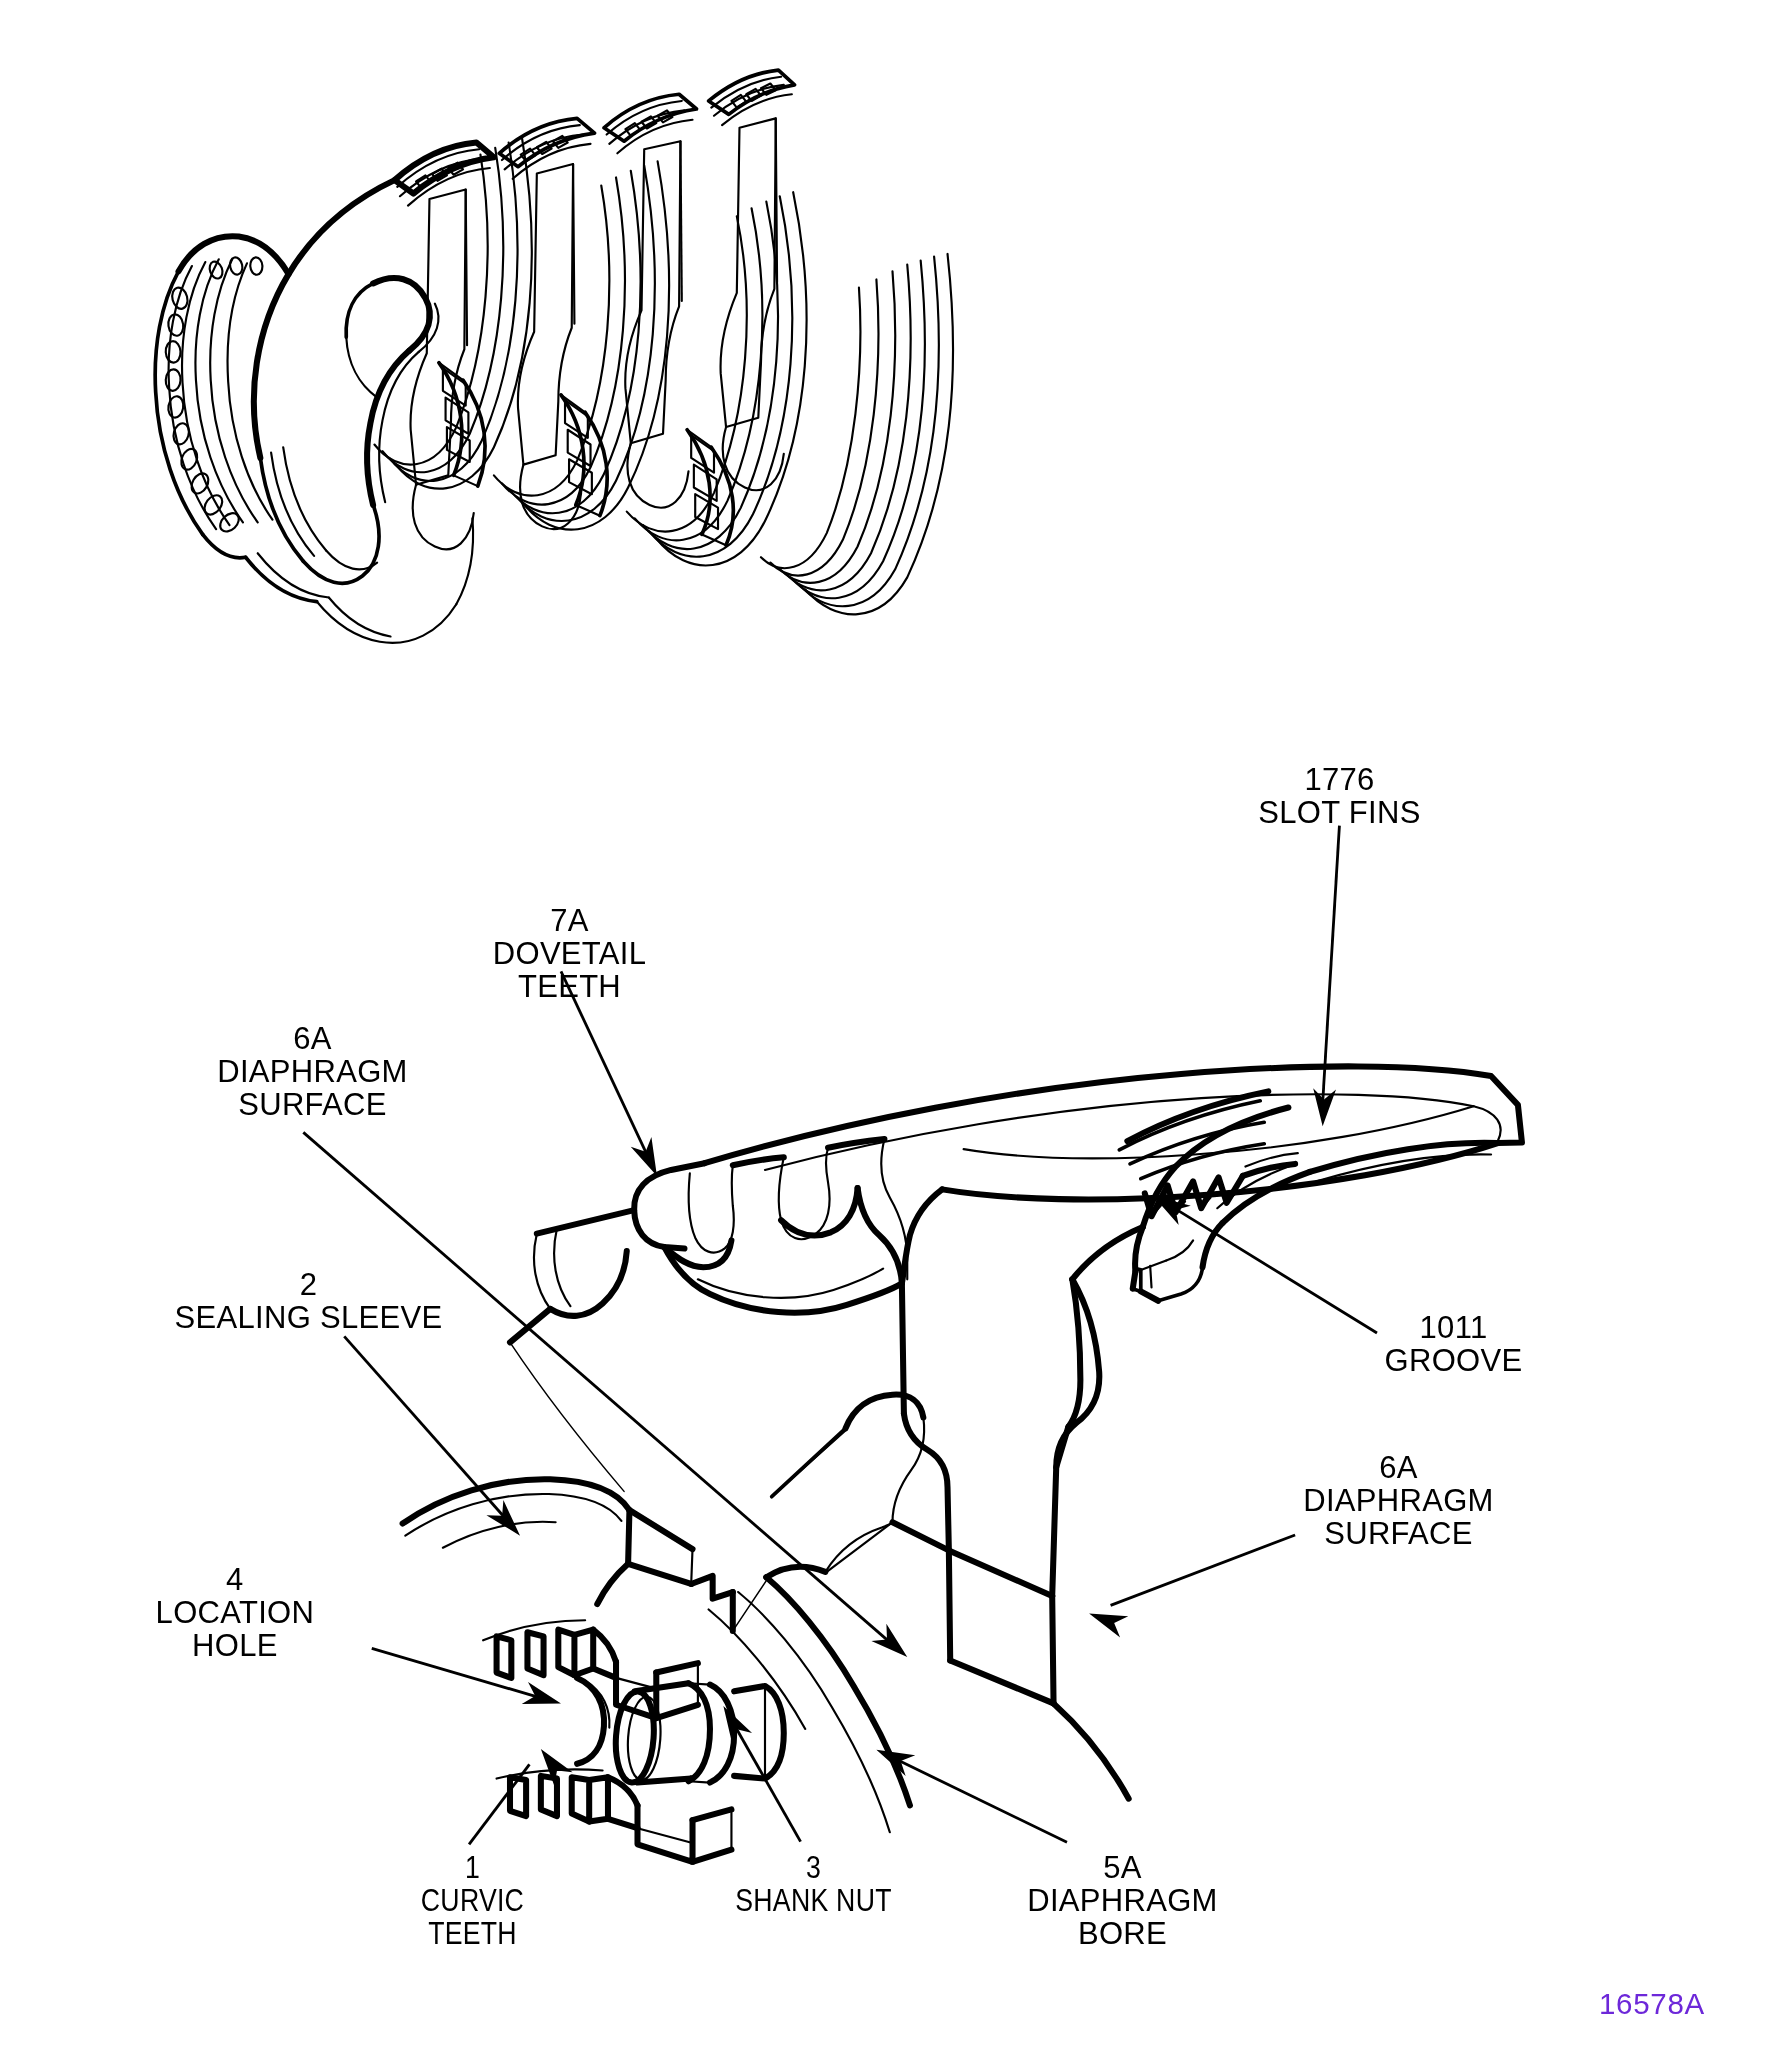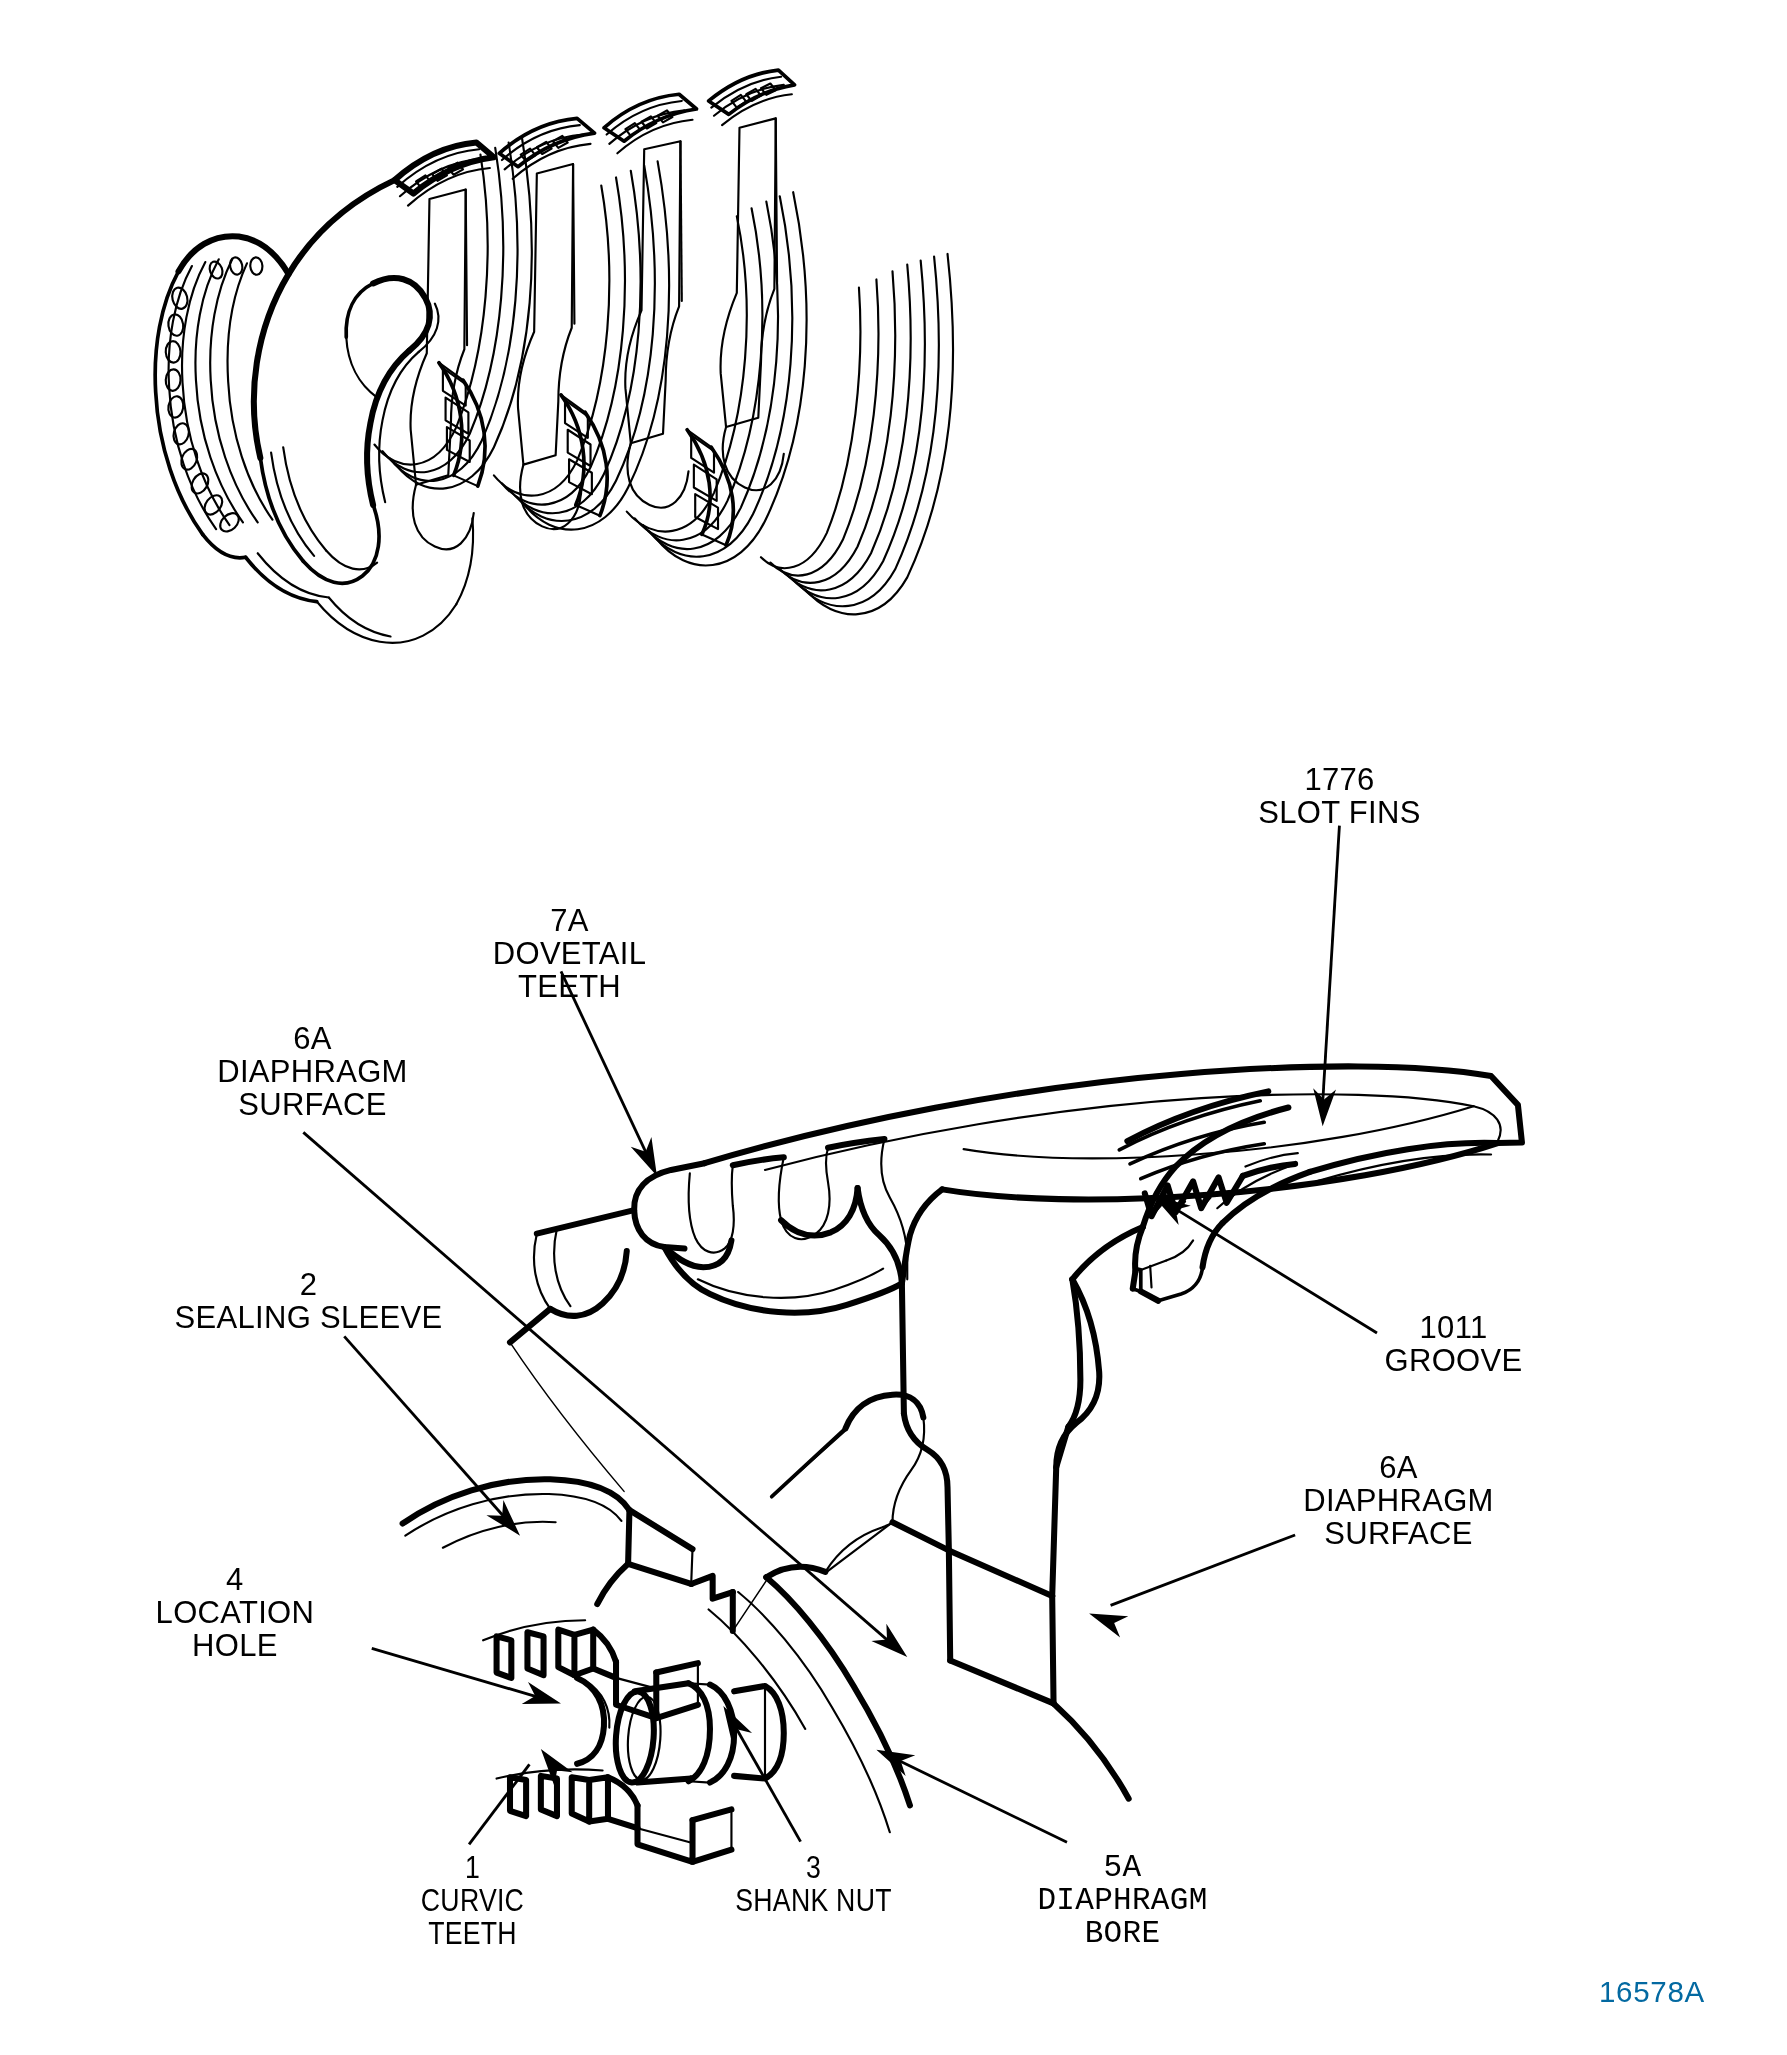--- a/index.html
+++ b/index.html
@@ -41,21 +41,22 @@
   .lbl-narrow {
     font-family: "Liberation Sans", sans-serif;
     font-size: 31px;
     transform: scaleX(0.86);
   }
   .figid {
     position: absolute;
     font-family: "Liberation Sans", sans-serif;
     font-size: 29.5px;
     letter-spacing: 0.7px;
-    color: #0369a1;
+    color: #6d28d9;
+    margin-top: 12px;
   }
 </style>
 </head>
 <body>
 
 <div id="page">
 
   <svg id="artwork" viewBox="0 0 2663 3063" xmlns="http://www.w3.org/2000/svg">
     <defs>
       <marker id="arrowFill" markerWidth="16" markerHeight="16" refX="13" refY="5.5" orient="auto" markerUnits="strokeWidth">
@@ -487,21 +488,21 @@
   </svg>
 
   <div id="labels">
       <div class="lbl lbl-wide" style="left: 1118px; top: 764px; width: 443px;"><div>1776</div><div>SLOT FINS</div></div>
       <div class="lbl lbl-wide" style="left: 348px; top: 905px; width: 443px;"><div>7A</div><div>DOVETAIL</div><div>TEETH</div></div>
       <div class="lbl lbl-wide" style="left: 91px; top: 1023px; width: 443px;"><div>6A</div><div>DIAPHRAGM</div><div>SURFACE</div></div>
       <div class="lbl lbl-wide" style="left: 87px; top: 1269px; width: 443px;"><div>2</div><div>SEALING SLEEVE</div></div>
       <div class="lbl lbl-wide" style="left: 13.4px; top: 1564px; width: 443px;"><div>4</div><div>LOCATION</div><div>HOLE</div></div>
       <div class="lbl lbl-narrow" style="left: 251px; top: 1852px; width: 443px;"><div>1</div><div>CURVIC</div><div>TEETH</div></div>
       <div class="lbl lbl-narrow" style="left: 592px; top: 1852px; width: 443px;"><div>3</div><div>SHANK NUT</div></div>
-      <div class="lbl lbl-wide" style="left: 901px; top: 1852px; width: 443px; font-family: Liberation Mono, monospace;"><div>5A</div><div>DIAPHRAGM</div><div>BORE</div></div>
+      <div class="lbl lbl-wide" style="left: 901px; top: 1852px; width: 443px;"><div>5A</div><div>DIAPHRAGM</div><div>BORE</div></div>
       <div class="lbl lbl-wide" style="left: 1232px; top: 1312px; width: 443px;"><div>1011</div><div>GROOVE</div></div>
       <div class="lbl lbl-wide" style="left: 1177px; top: 1452px; width: 443px;"><div>6A</div><div>DIAPHRAGM</div><div>SURFACE</div></div>
     </div>
 
   <div class="figid" style="left:1599px; top:1975px;">16578A</div>
 
 </div>
 
 
 </body></html>

